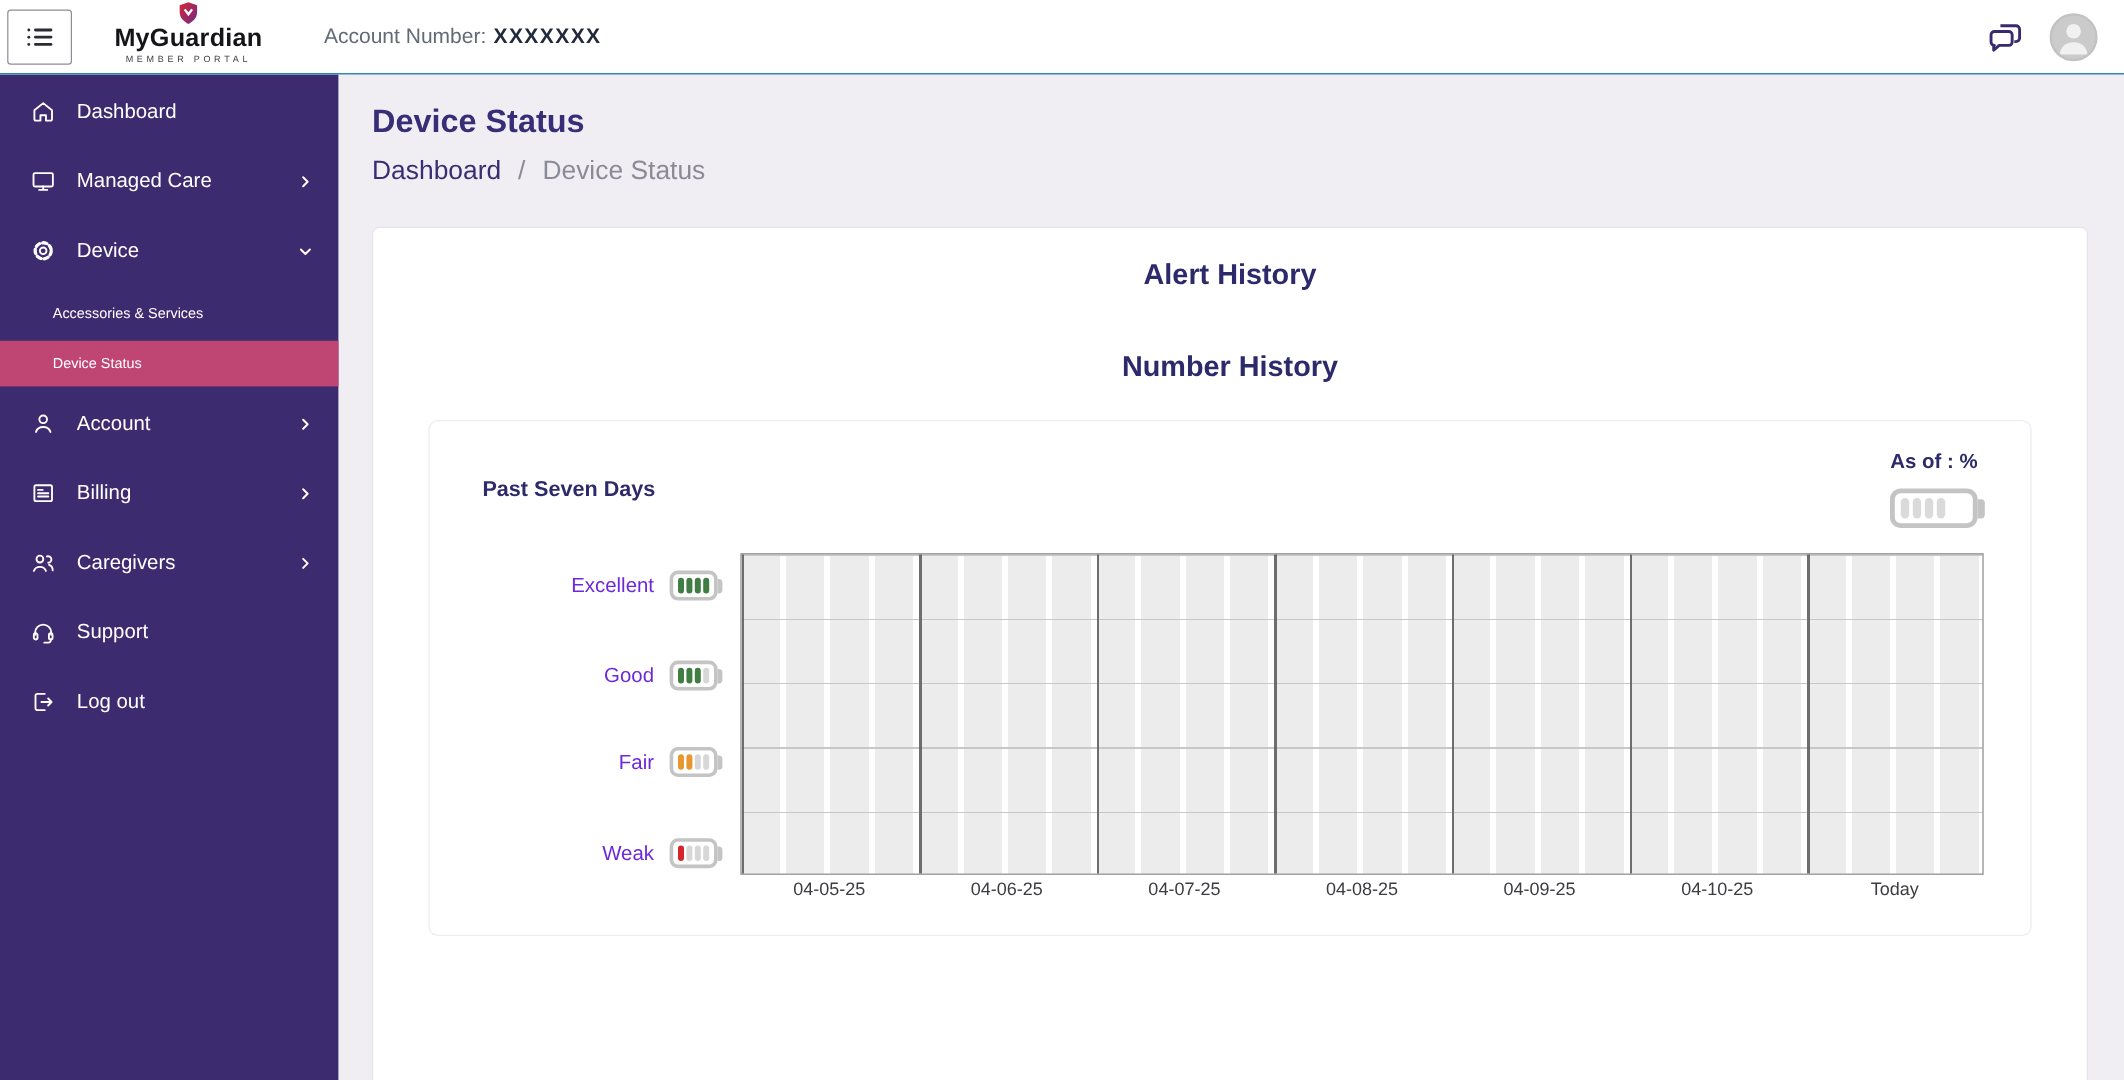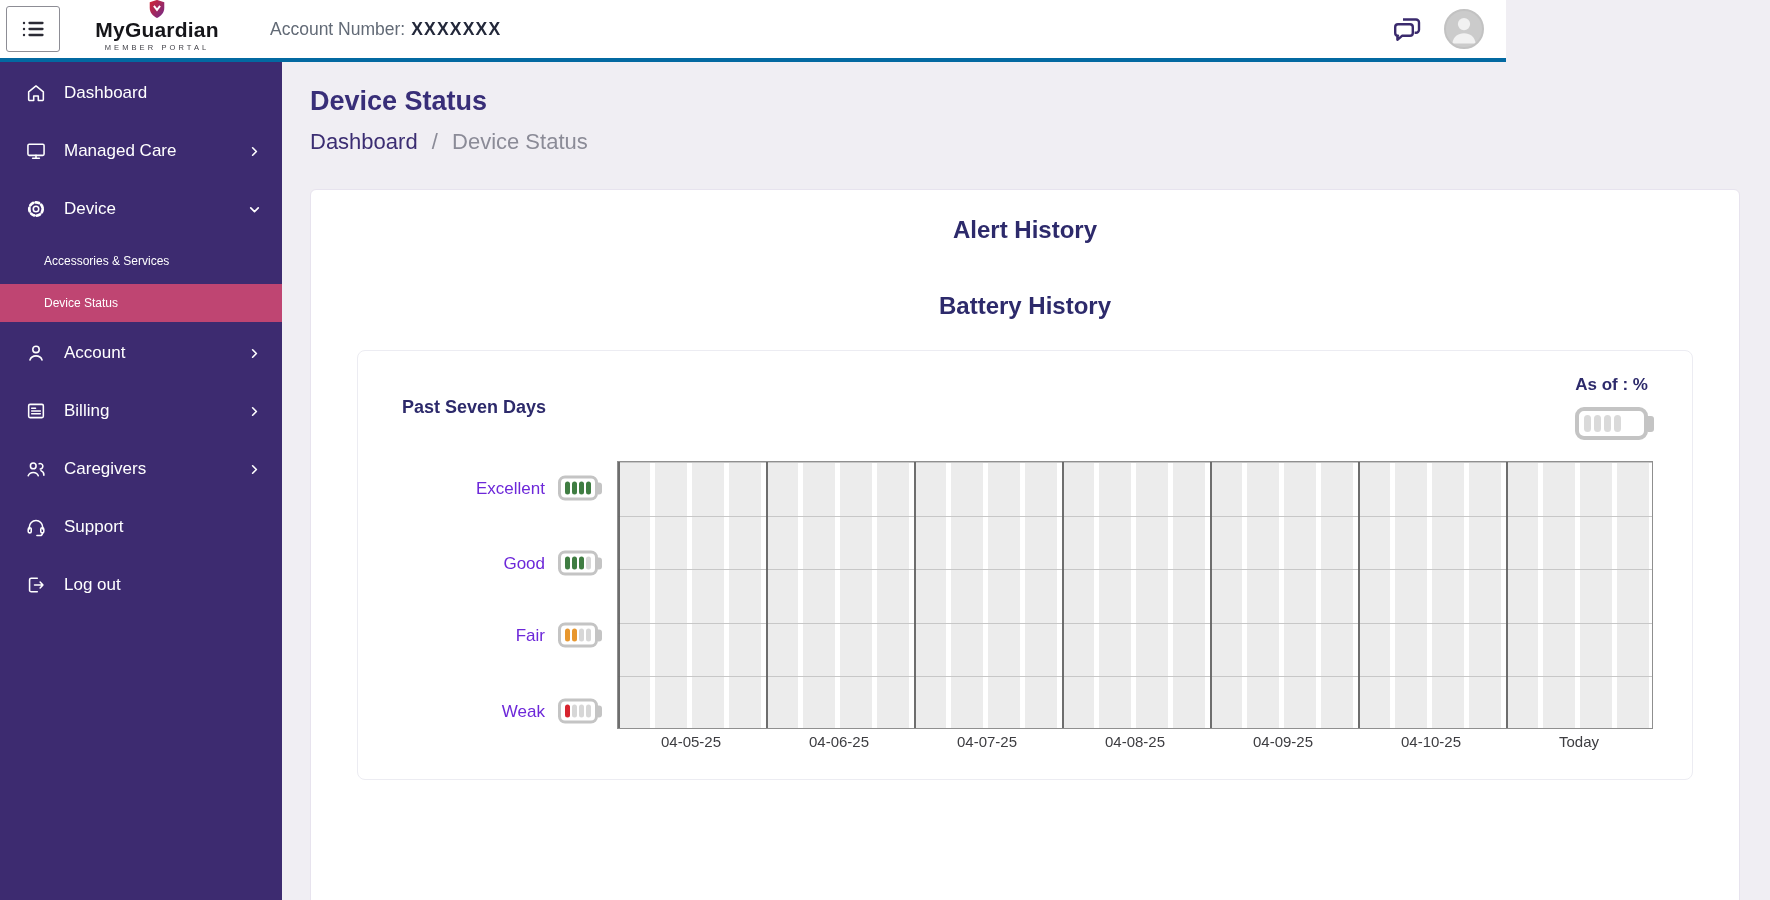--- a/index.html
+++ b/index.html
@@ -1,21 +1,21 @@
 <!DOCTYPE html>
 <html style="--sidebar-bg: #3d2b70; --active-bg: #bf4572; --heading: #2d2a6b; --title: #382e78; --warning: #f0a132;"><head>
 <meta charset="utf-8">
 <style>
   * { margin:0; padding:0; box-sizing:border-box; }
   html,body { width:1770px; height:900px; overflow:hidden;
     font-family:"Liberation Sans", sans-serif; background:#f0eef3; }
 
   
-  .topbar { position:absolute; left:0; top:0; width:1506px; height:62px;
-    background:#fff; border-bottom:4px solid #0369a1; display:flex; align-items:center; z-index:5; }
+  .topbar { position:absolute; left:0; top:0; width:1770px; height:62px;
+    background:#fff; border-bottom:1px solid #0369a1; display:flex; align-items:center; z-index:5; }
   .menu-btn { width:54px; height:46px; margin-left:6px; border:1px solid #8d8d95; border-radius:3px;
     background:#fff; display:flex; align-items:center; justify-content:center; cursor:pointer; }
   .brand { position:relative; width:138px; margin-left:28px; height:62px; text-align:center; }
   .brand-shield { position:absolute; left:50%; top:1px; transform:translateX(-50%); }
   .brand-name { position:absolute; left:0; right:0; top:20px; font-size:21px; font-weight:700; color:#151519; letter-spacing:.2px; }
   .brand-tag { position:absolute; left:0; right:0; top:45px; font-size:7.5px; letter-spacing:3.1px; color:#3f3f46; font-weight:500; }
   .acct { margin-left:44px; font-size:17.5px; color:#626a76; }
   .acct b { color:#23283a; font-weight:600; letter-spacing:1.2px; margin-left:6px; }
   .topbar-right { margin-left:auto; display:flex; align-items:center; gap:20px; padding-right:22px; }
   .chat-btn { background:none; border:none; cursor:pointer; display:flex; }
@@ -256,21 +256,21 @@
   <div class="crumbs">
     <span class="parent">Dashboard</span>
     <span class="sep">/</span>
     <span class="current">Device Status</span>
   </div>
 
   <section class="card">
     <h2 class="section-h">Alert History</h2>
 
 
-    <h2 class="section-h bh-title">Battery History</h2>
+    <h2 class="section-h bh-title">Number History</h2>
 
     <div class="inner-box battery-box">
       <div class="bb-header">
         <div class="past-seven">Past Seven Days</div>
         <div class="asof">
           <span class="asof-label">As of : %</span>
           <span class="batt lg">
               <span class="bar"></span>
               <span class="bar"></span>
               <span class="bar"></span>

